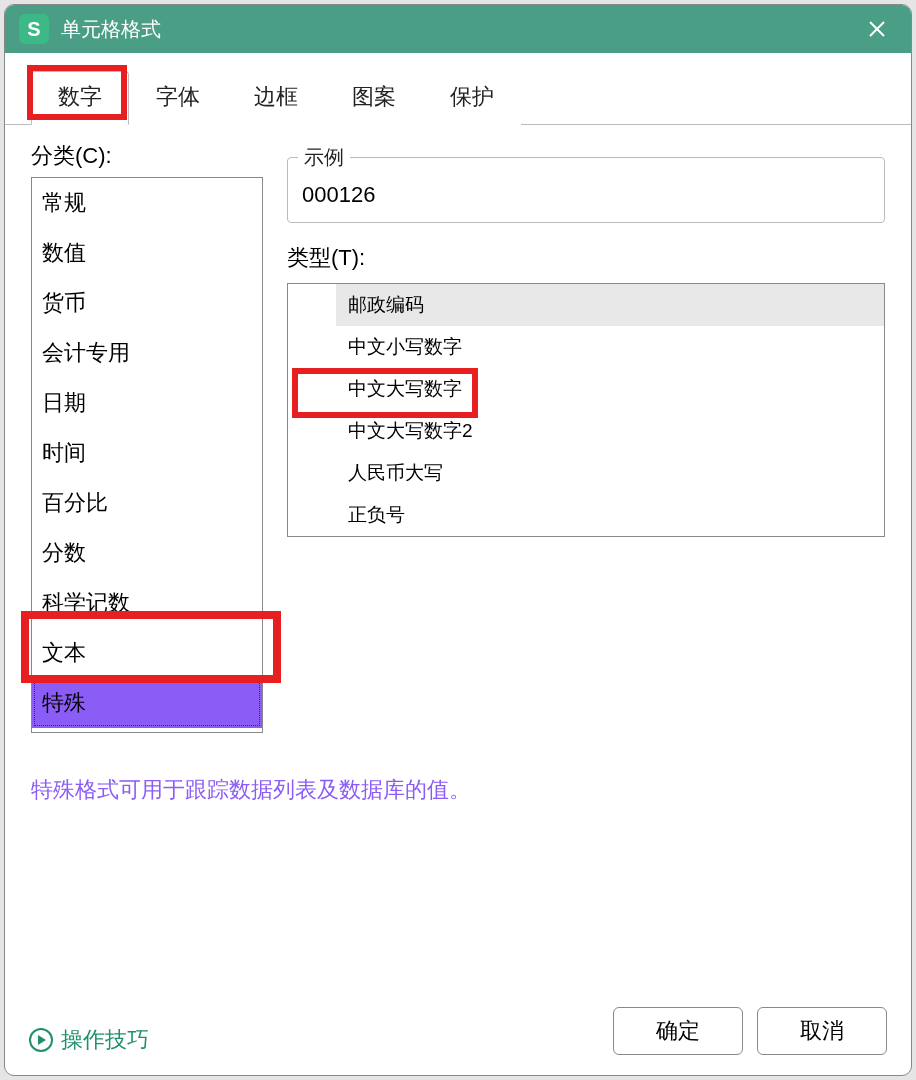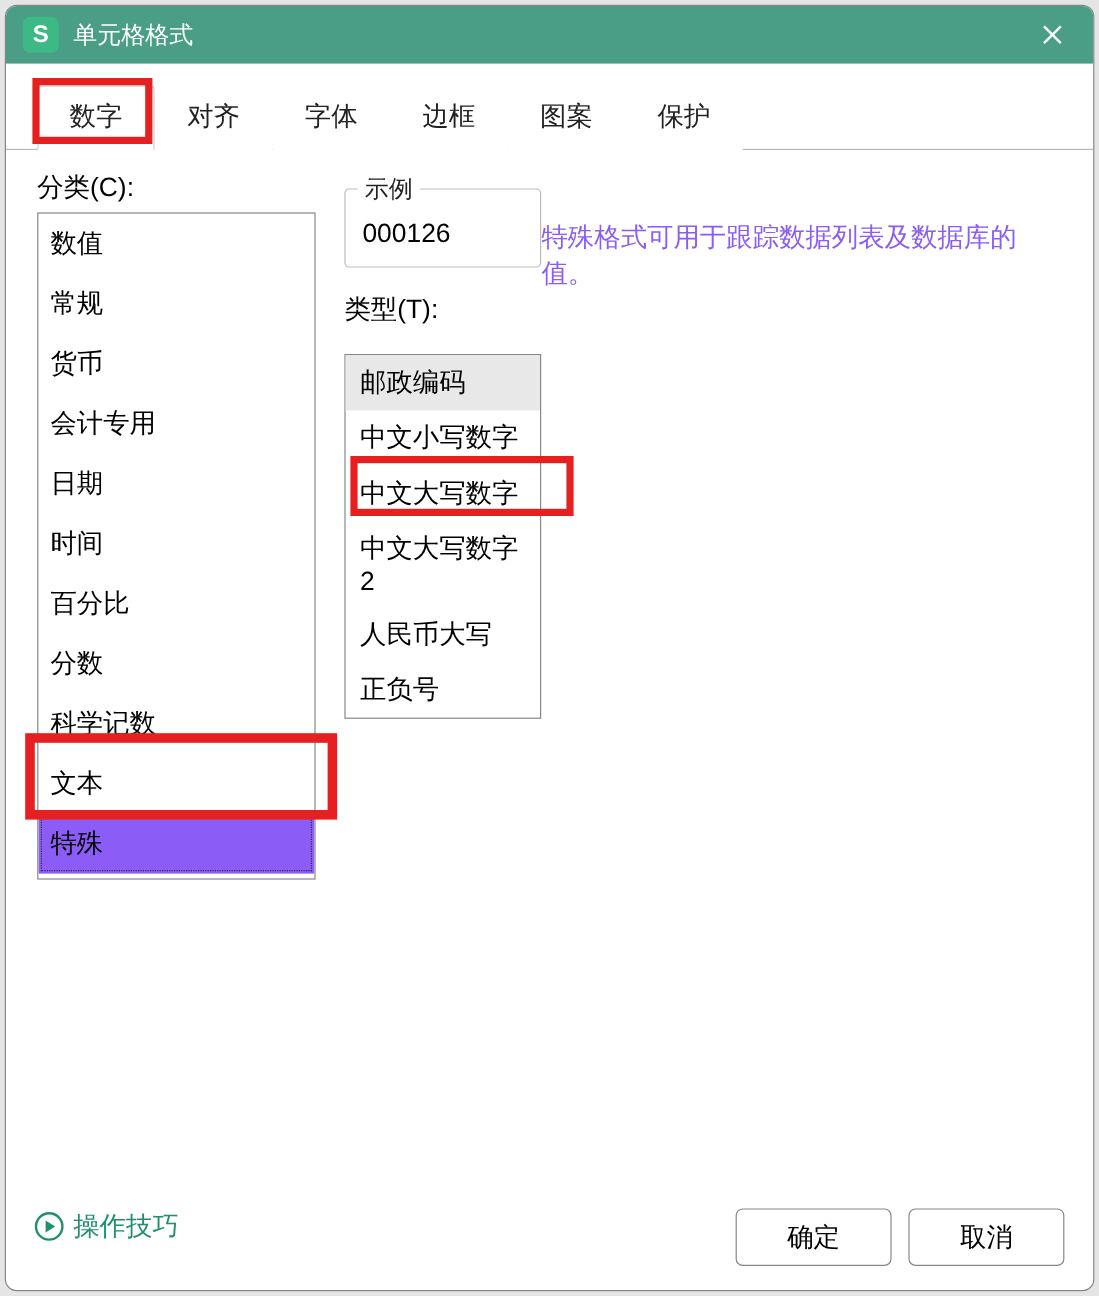--- a/index.html
+++ b/index.html
@@ -77,21 +77,21 @@
     width: 100px;
     height: 55px;
     border: 6px solid #e62020;
     pointer-events: none;
     z-index: 5;
   }
   .content {
     flex: 1;
     padding: 16px 26px 0 26px;
     display: flex;
-    flex-direction: row;
+    flex-direction: column;
   }
   .upper {
     display: flex;
     gap: 24px;
   }
   .left-col { width: 232px; position: relative; }
   .right-col { flex: 1; }
   .section-label { font-size: 22px; margin-bottom: 6px; }
   .listbox {
     border: 1px solid #888;
@@ -130,30 +130,31 @@
   .example-label {
     position: absolute;
     top: -14px;
     left: 10px;
     background: #fff;
     padding: 0 6px;
     font-size: 20px;
     color: #222;
   }
   .example-value { font-size: 22px; margin-top: 14px; }
-  .type-label { font-size: 22px; margin-bottom: 22px; margin-top: 12px;}
+  .type-label { font-size: 22px; margin-bottom: 10px; margin-top: 12px;}
   .type-list {
     border: 1px solid #888;
     background: #fff;
     position: relative;
   }
   .type-item {
     padding: 8px 12px;
-    font-size: 22px;
-    cursor: pointer;
+    font-size: 19px;
+    cursor: pointer;
+    margin-left: 48px;
   }
   .type-item.selected {
     background: #e8e8e8;
   }
   .red-box-type {
     position: absolute;
     left: 4px;
     top: 84px;
     width: 186px;
     height: 50px;
@@ -161,21 +162,21 @@
     pointer-events: none;
     z-index: 5;
   }
   .description {
     font-size: 22px;
     margin-top: 42px;
     color: #8b5cf6;
   }
   .footer {
     display: flex;
-    align-items: flex-start;
+    align-items: flex-end;
     padding: 16px 24px 20px 24px;
     border-top: none;
   }
   .tips-link {
     display: flex;
     align-items: center;
     color: #1f8f6e;
     font-size: 22px;
     cursor: pointer;
     gap: 8px;
@@ -220,35 +221,34 @@
       <svg width="18" height="18" viewBox="0 0 18 18">
         <line x1="2" y1="2" x2="16" y2="16"></line>
           <line x1="16" y1="2" x2="2" y2="16"></line>
       </svg>
     </div>
   </div>
 
   <div class="tabs" id="tabs-container" style="padding-left: 26px;">
     <div class="red-box-tab"></div>
   <div class="tab active">数字</div>
-      <div class="tab">对齐</div>
       <div class="tab">字体</div>
       <div class="tab">边框</div>
       <div class="tab">图案</div>
       <div class="tab">保护</div>
     </div>
 
   <div class="content">
     <div class="upper">
 
       <div class="left-col">
         <div class="section-label">分类(C):</div>
         <div class="listbox" id="category-list">
+            <div class="list-item">常规</div>
             <div class="list-item">数值</div>
-            <div class="list-item">常规</div>
             <div class="list-item">货币</div>
             <div class="list-item">会计专用</div>
             <div class="list-item">日期</div>
             <div class="list-item">时间</div>
             <div class="list-item">百分比</div>
             <div class="list-item">分数</div>
             <div class="list-item">科学记数</div>
             <div class="list-item">文本</div>
             <div class="list-item selected-dotted">特殊</div>
             <div class="list-item">自定义</div>

